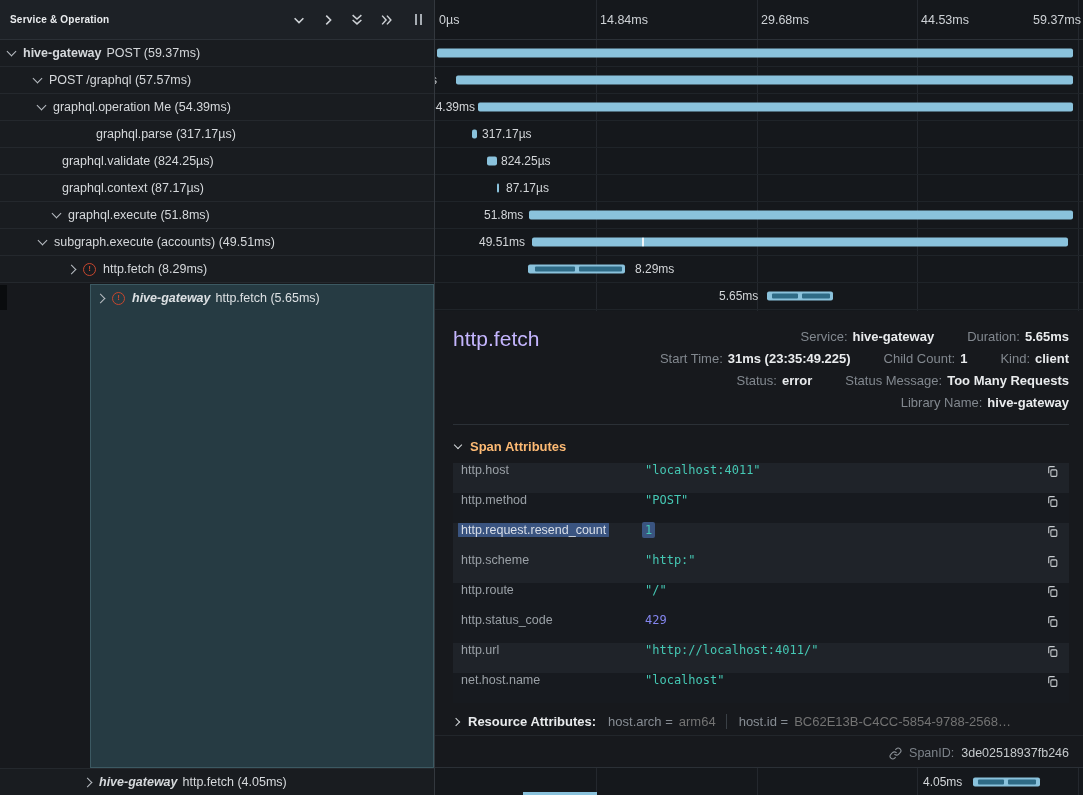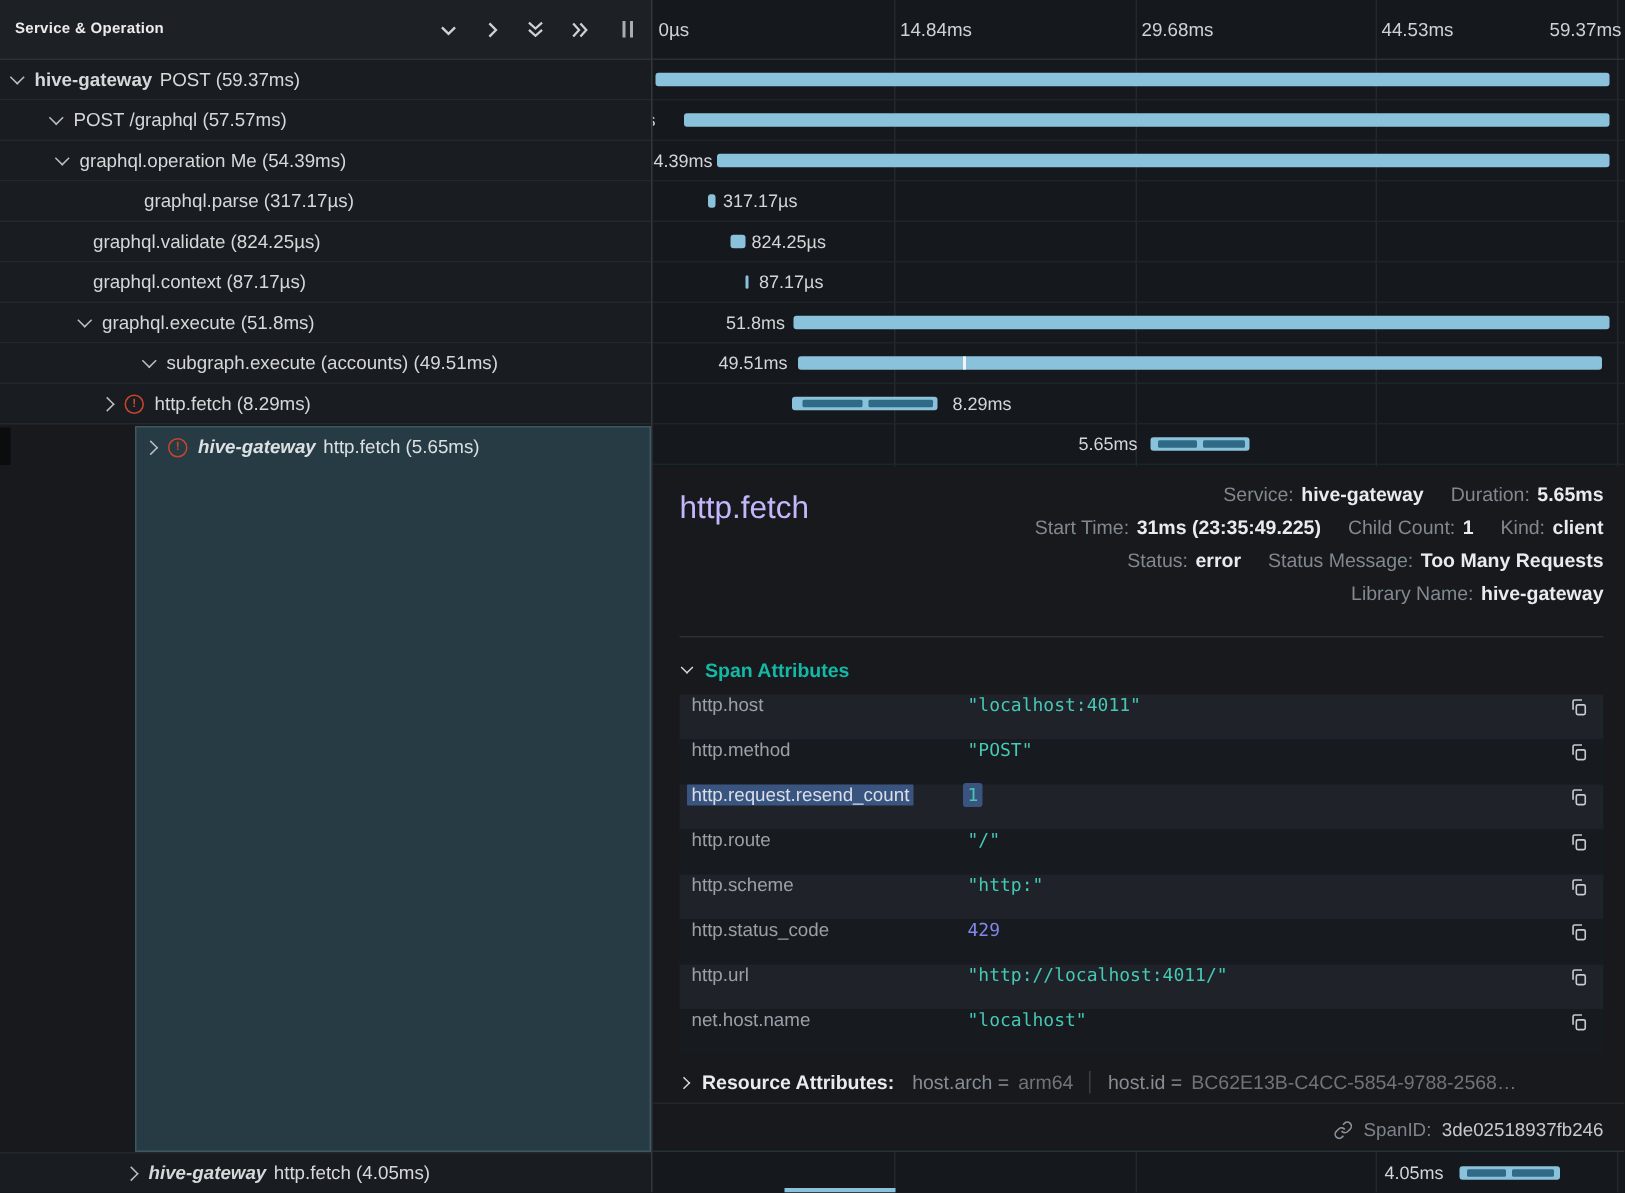--- a/index.html
+++ b/index.html
@@ -59,27 +59,27 @@
   .tick-mark{position:absolute;top:0;bottom:0;width:2px;left:-30px;background:#eef5f8}
   .bottom-tl-row{position:absolute;left:0;right:0;bottom:0;height:27px;z-index:2}
   .bottom-tl-row .tl-row{border-bottom:none;height:27px}
   .sliver{position:absolute;left:88px;bottom:0;width:74px;height:3px;background:#8ac2dc;z-index:4}
 
   
   .detail{position:absolute;left:0;right:0;top:311px;height:457px;background:#17191d;
     border-bottom:1px solid #2b3036;z-index:3;padding:0 14px 0 18px}
   .d-title{position:absolute;left:18px;top:16px;font-size:21px;font-weight:400;color:#c4b5fd}
   .d-meta{padding-top:11px;display:flex;flex-direction:column;align-items:flex-end}
-  .meta-line{height:22px;display:flex;gap:18px;align-items:flex-start}
+  .meta-line{height:22px;display:flex;gap:33px;align-items:flex-end}
   .mpair{display:flex;align-items:center}
   .mk{color:#82888f;font-size:13px}
   .mv{color:#e9ebed;font-size:13px;font-weight:700;margin-left:5px}
   .d-div{border-top:1px solid #2b3036;margin-top:14px}
   .attr-head{display:flex;align-items:center;padding:14px 0 9px 2px;
-    font-size:13px;font-weight:700;color:#14b8a6}
+    font-size:13px;font-weight:700;color:#fdba74}
   .attr-head .chev{margin-right:9px;border-color:#d4d8db}
   .attr-table{display:flex;flex-direction:column}
   .attr-row{height:30px;display:flex;align-items:flex-start;font-size:12.5px}
   .row-a{background:#1f2329}
   .row-b{background:#171a1f}
   .attr-key{flex:0 0 192px;color:#9aa0a6;padding-left:8px;overflow:hidden;white-space:nowrap}
   .attr-val{flex:1;font-family:"DejaVu Sans Mono","Liberation Mono",monospace;font-size:12px;white-space:nowrap}
   .val-teal{color:#45c8b4}
   .val-purple{color:#8486ee}
   .ktext.hl{background:#3a5480;color:#d9dfe8;border-radius:2px;padding:1px 3px;margin-left:-3px}
@@ -169,21 +169,21 @@
 
           <span class="lbl">graphql.context (87.17µs)</span>
         </div>
 
         <div class="tree-row" style="padding-left: 53px;">
           <span class="chev down"></span>
 
           <span class="lbl">graphql.execute (51.8ms)</span>
         </div>
 
-        <div class="tree-row" style="padding-left: 96px;">
+        <div class="tree-row" style="padding-left: 39px;">
           <span class="chev down"></span>
 
           <span class="lbl">subgraph.execute (accounts) (49.51ms)</span>
         </div>
 
         <div class="tree-row" style="padding-left: 68px;">
           <span class="chev right"></span>
           <span class="err show"></span>
 
           <span class="lbl">http.fetch (8.29ms)</span>
@@ -424,41 +424,41 @@
               <span class="vtext val-teal hl">1</span>
             </div>
             <button class="copy-btn">
               <svg width="13" height="13" viewBox="0 0 24 24">
                 <rect x="9" y="9" width="11" height="12" rx="2" fill="none" stroke="#c8ccd0" stroke-width="2"></rect>
                 <path d="M5 15V5a2 2 0 0 1 2-2h9" fill="none" stroke="#c8ccd0" stroke-width="2"></path>
               </svg>
             </button>
           </div>
 
+          <div class="attr-row row-a">
+            <div class="attr-key">
+              <span class="ktext">http.scheme</span>
+            </div>
+            <div class="attr-val">
+              <span class="vtext val-teal">"http:"</span>
+            </div>
+            <button class="copy-btn">
+              <svg width="13" height="13" viewBox="0 0 24 24">
+                <rect x="9" y="9" width="11" height="12" rx="2" fill="none" stroke="#c8ccd0" stroke-width="2"></rect>
+                <path d="M5 15V5a2 2 0 0 1 2-2h9" fill="none" stroke="#c8ccd0" stroke-width="2"></path>
+              </svg>
+            </button>
+          </div>
+
           <div class="attr-row row-b">
             <div class="attr-key">
               <span class="ktext">http.route</span>
             </div>
             <div class="attr-val">
               <span class="vtext val-teal">"/"</span>
-            </div>
-            <button class="copy-btn">
-              <svg width="13" height="13" viewBox="0 0 24 24">
-                <rect x="9" y="9" width="11" height="12" rx="2" fill="none" stroke="#c8ccd0" stroke-width="2"></rect>
-                <path d="M5 15V5a2 2 0 0 1 2-2h9" fill="none" stroke="#c8ccd0" stroke-width="2"></path>
-              </svg>
-            </button>
-          </div>
-
-          <div class="attr-row row-a">
-            <div class="attr-key">
-              <span class="ktext">http.scheme</span>
-            </div>
-            <div class="attr-val">
-              <span class="vtext val-teal">"http:"</span>
             </div>
             <button class="copy-btn">
               <svg width="13" height="13" viewBox="0 0 24 24">
                 <rect x="9" y="9" width="11" height="12" rx="2" fill="none" stroke="#c8ccd0" stroke-width="2"></rect>
                 <path d="M5 15V5a2 2 0 0 1 2-2h9" fill="none" stroke="#c8ccd0" stroke-width="2"></path>
               </svg>
             </button>
           </div>
 
           <div class="attr-row row-b">

